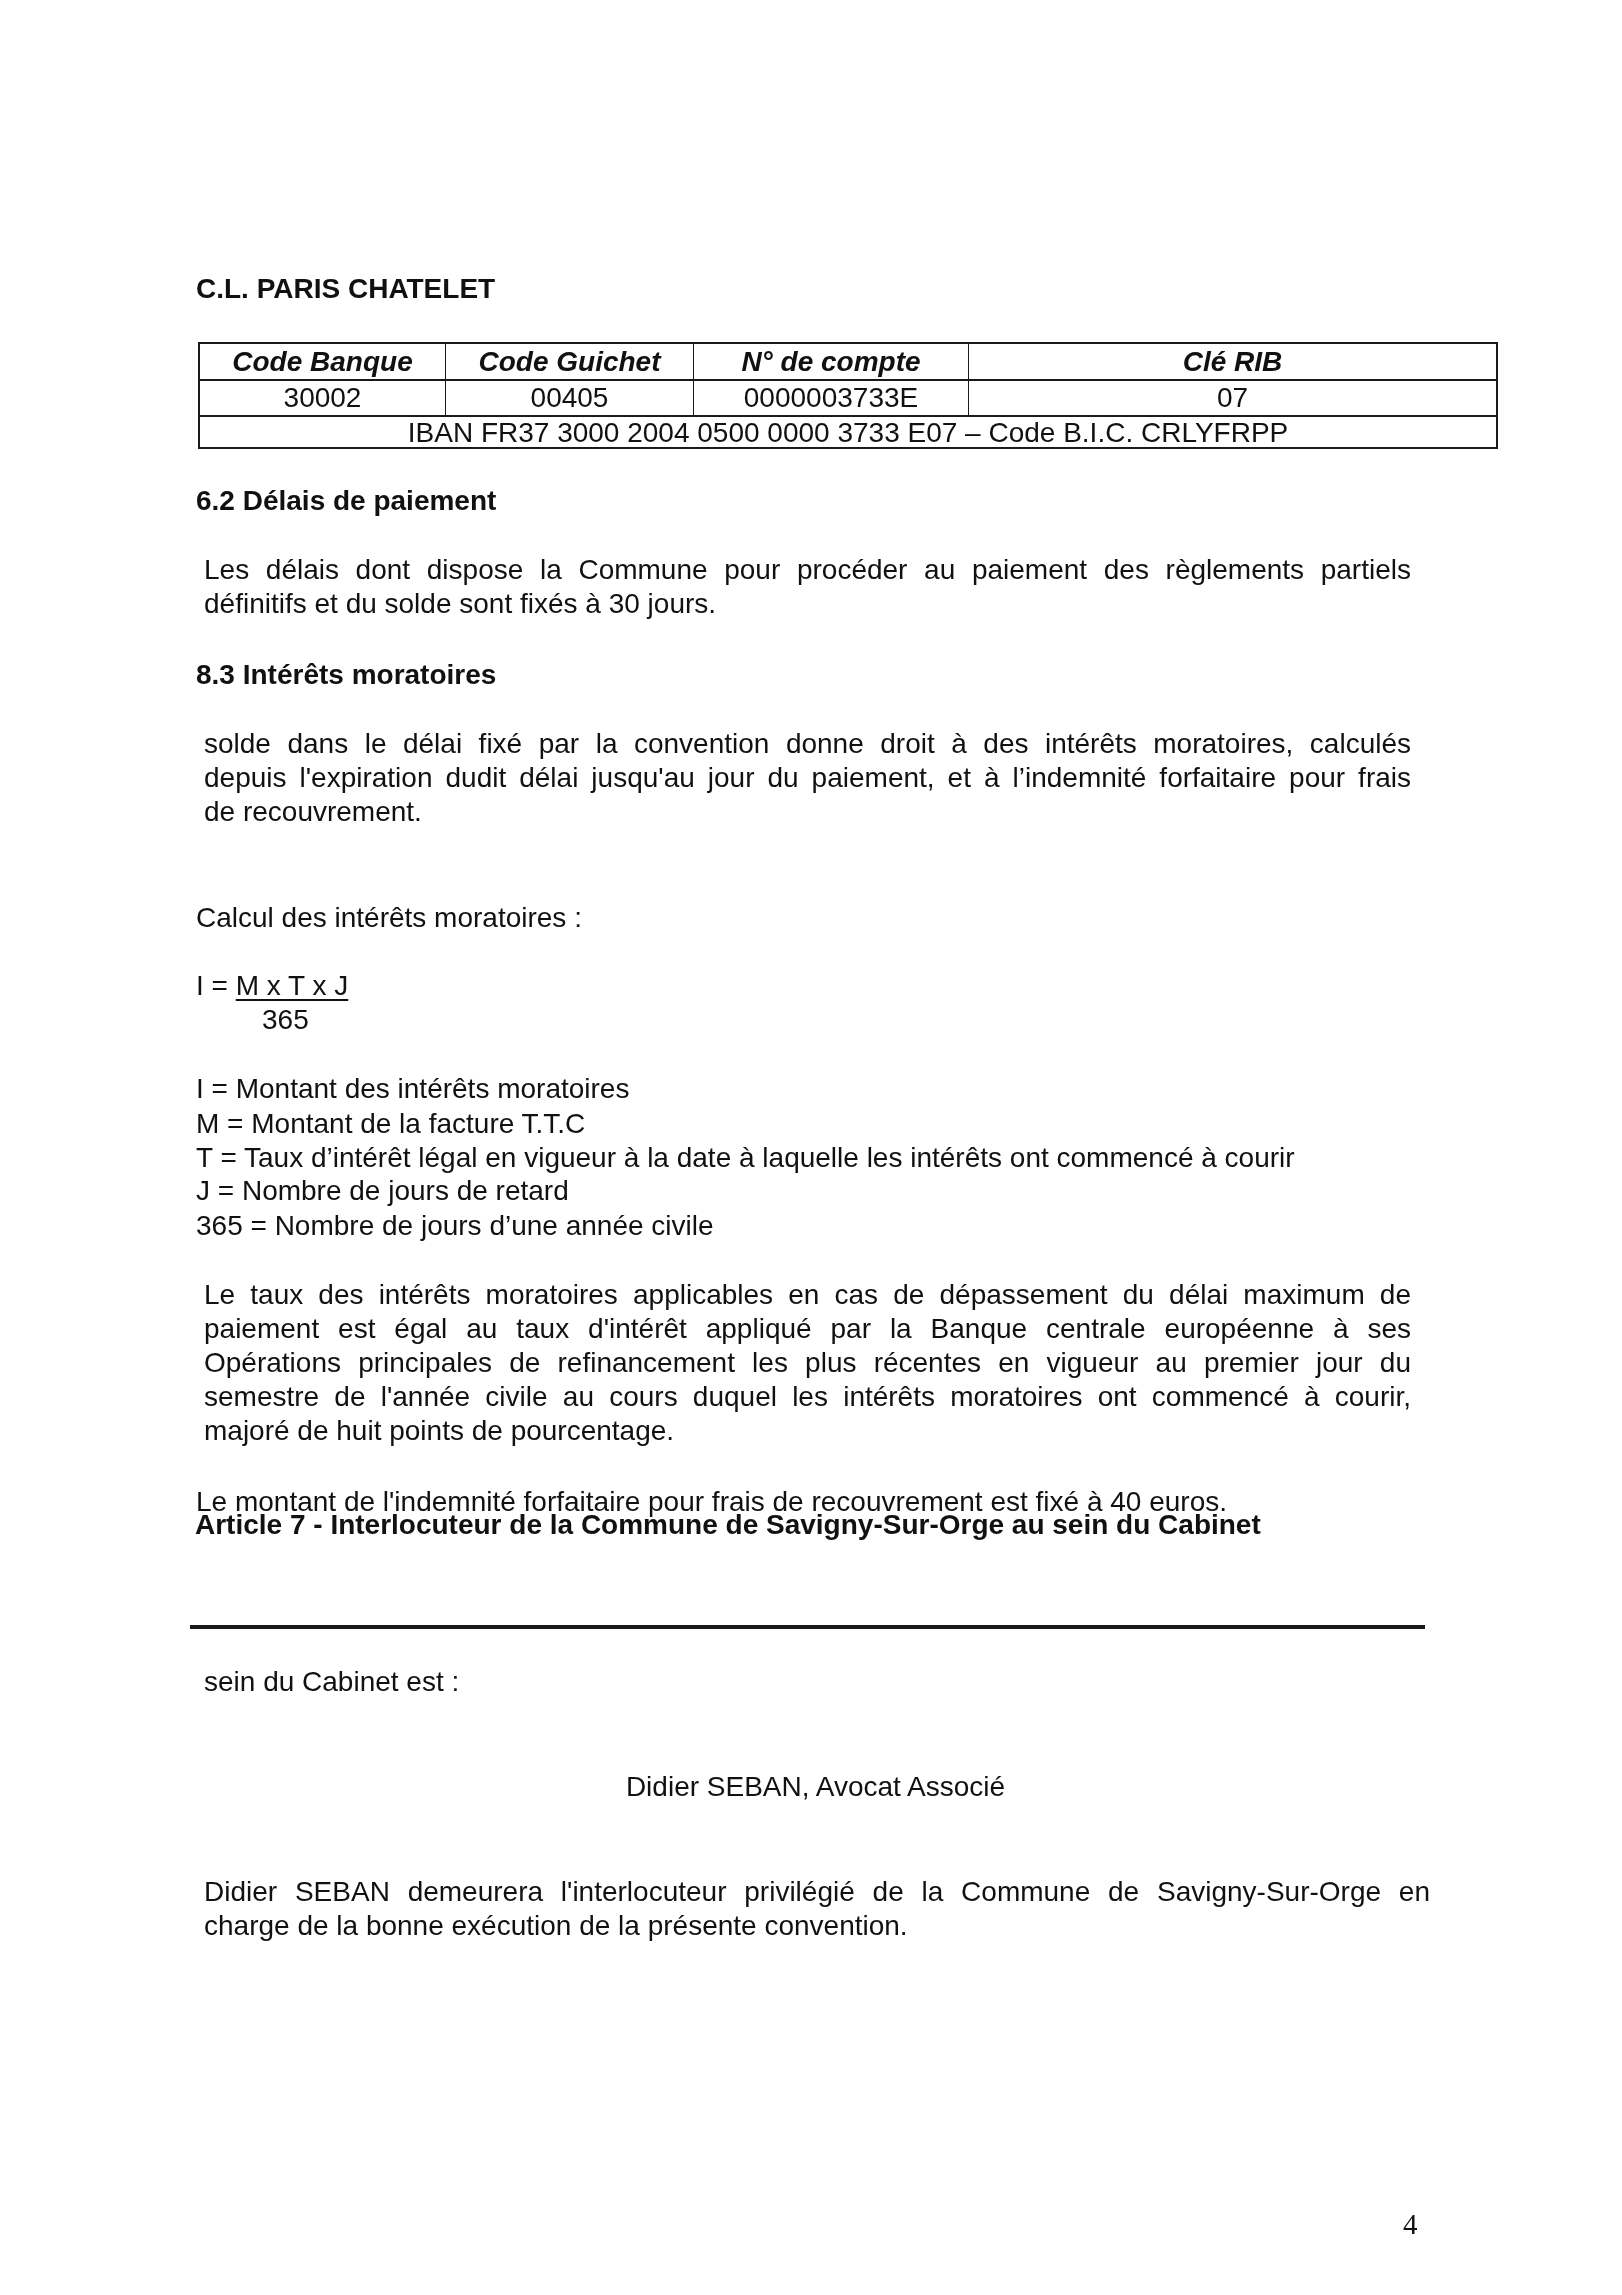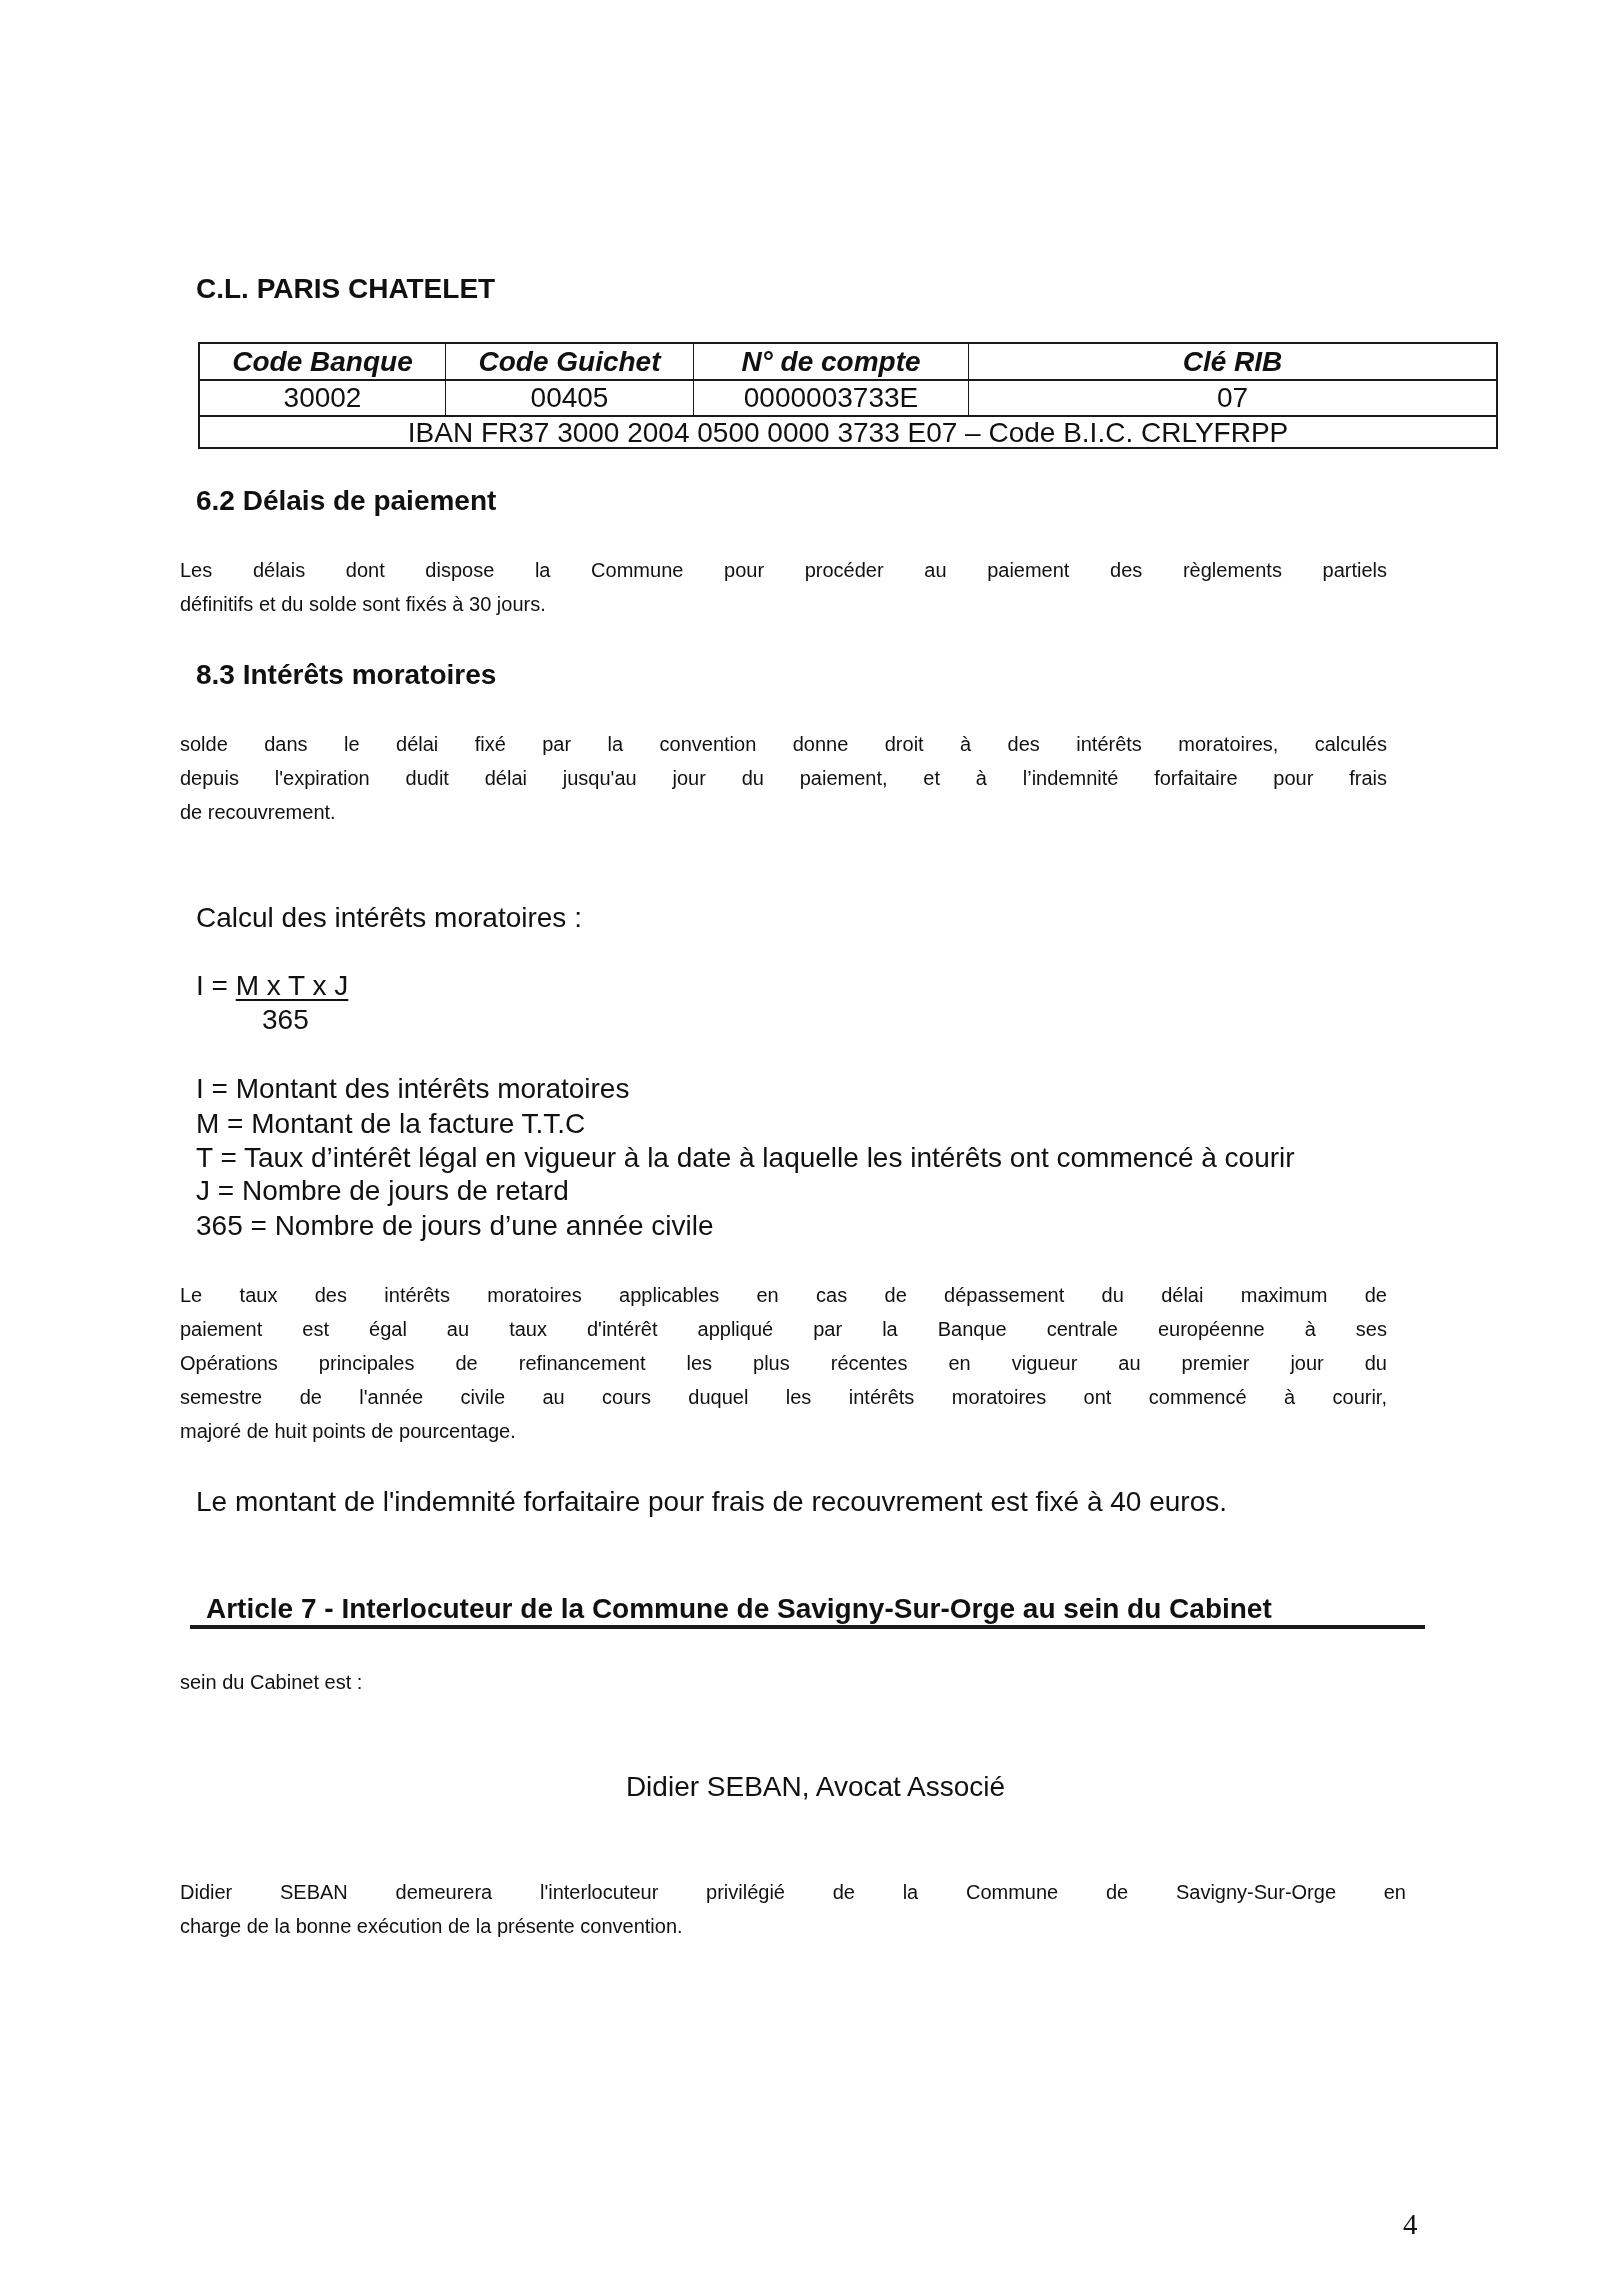--- a/index.html
+++ b/index.html
@@ -1,20 +1,20 @@
 <!DOCTYPE html>
 <html style="font-size:10.5px"><head>
 <meta charset="utf-8">
 <style>
   html, body { margin: 0; padding: 0; background: #ffffff; }
   body { width: 1622px; height: 2295px; position: relative; overflow: hidden;
          font-family: "Liberation Sans", sans-serif; color: #111111; }
   .abs { position: absolute; white-space: nowrap; }
   .h { font-weight: bold; font-size: 28px; line-height: 34px; }
-  .p { position: absolute; left: 180px; width: 1207px; font-size: 20px; line-height: 34px;
+  .p { position: absolute; left: 204px; width: 1207px; font-size: 28px; line-height: 34px;
        text-align: justify; text-align-last: left; }
   .p .line { display: block; text-align: justify; text-align-last: justify; white-space: nowrap; }
   .p .line.last { text-align-last: left; }
   .txt { font-size: 28px; line-height: 34px; }
 
   
   .bank-table { position: absolute; left: 198px; top: 342px; width: 1300px; height: 107px;
                 border: 2px solid #1a1a1a; box-sizing: border-box; }
   .bank-table .row { position: absolute; left: 0; right: 0; height: 35px; display: flex; }
   .bank-table .row.r1 { top: 0; border-bottom: 2px solid #1a1a1a; }
@@ -87,21 +87,21 @@
 <div class="p" style="top:1278px;">
   <span class="line">Le taux des intérêts moratoires applicables en cas de dépassement du délai maximum de</span>
   <span class="line">paiement est égal au taux d'intérêt appliqué par la Banque centrale européenne à ses</span>
   <span class="line">Opérations principales de refinancement les plus récentes en vigueur au premier jour du</span>
   <span class="line">semestre de l'année civile au cours duquel les intérêts moratoires ont commencé à courir,</span>
   <span class="line last">majoré de huit points de pourcentage.</span>
 </div>
 
 <div class="abs txt" style="left:196px; top:1485px;">Le montant de l'indemnité forfaitaire pour frais de recouvrement est fixé à 40 euros.</div>
 
-<div class="abs h" style="left:195px; top:1592px;margin-left:11px;">Article 7 - Interlocuteur de la Commune de Savigny-Sur-Orge au sein du Cabinet</div>
+<div class="abs h" style="left:195px; top:1508px;">Article 7 - Interlocuteur de la Commune de Savigny-Sur-Orge au sein du Cabinet</div>
 <div class="article-rule"></div>
 
 <div class="p" style="top:1665px; width:1226px;">
   <span class="line last">sein du Cabinet est :</span>
 </div>
 
 <div class="abs txt" style="left:0; width:1631px; text-align:center; top:1770px;">Didier SEBAN, Avocat Associé</div>
 
 <div class="p" style="top:1875px; width:1226px;">
   <span class="line">Didier SEBAN demeurera l'interlocuteur privilégié de la Commune de Savigny-Sur-Orge en</span>

